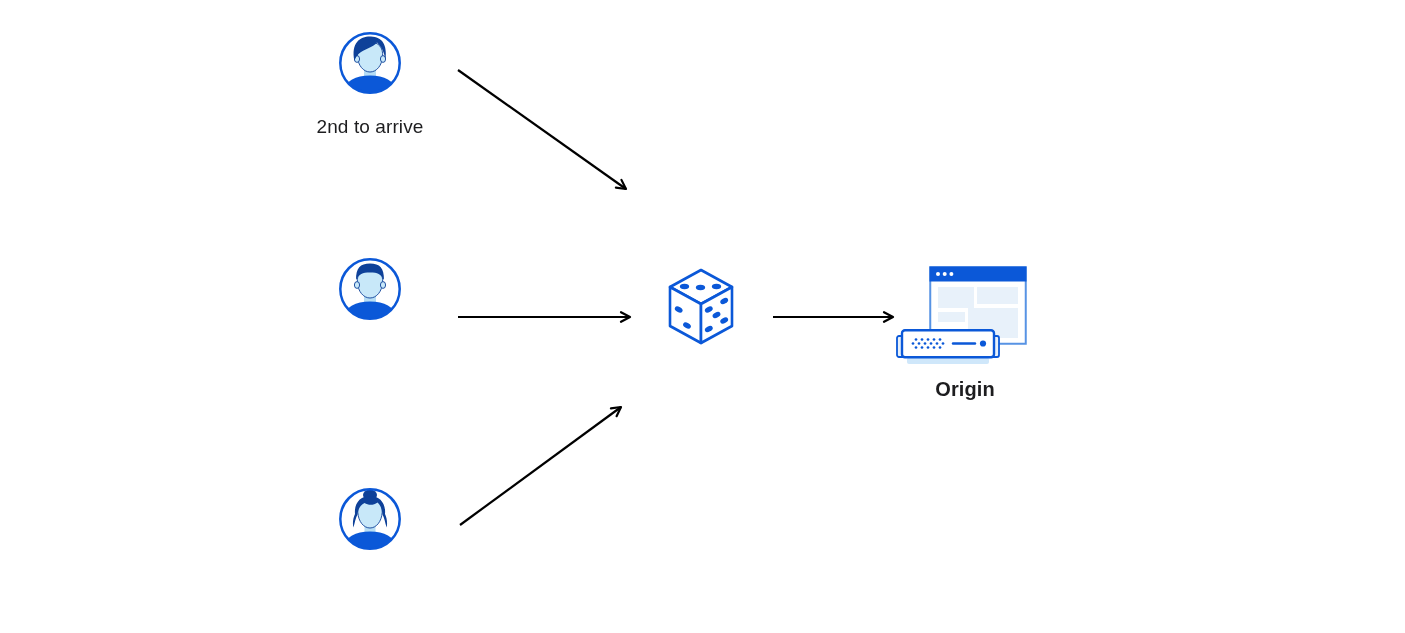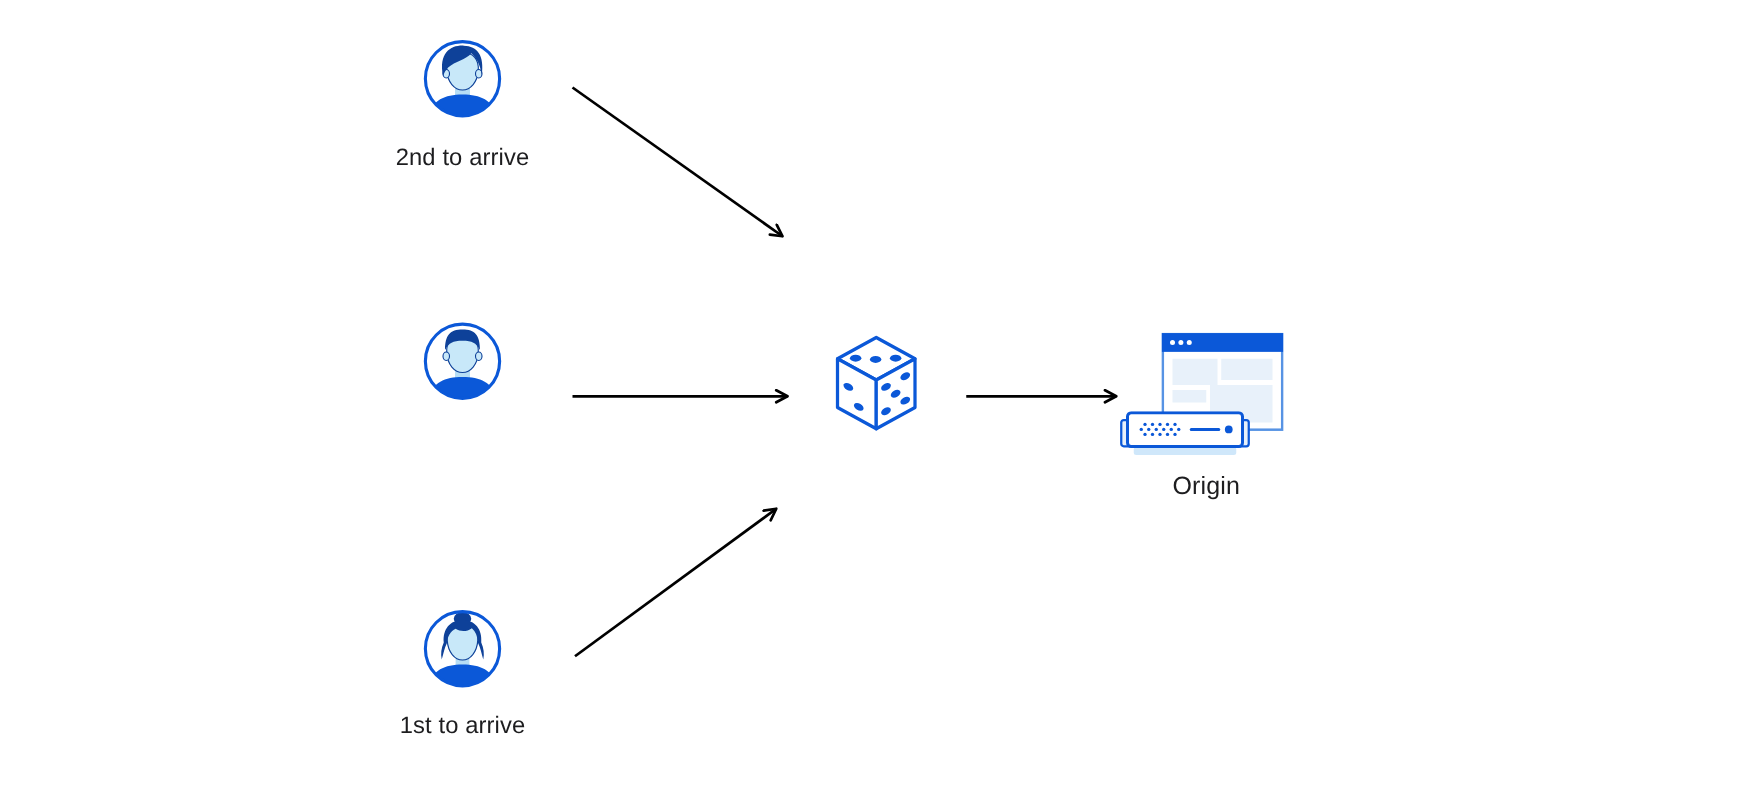--- a/index.html
+++ b/index.html
@@ -91,21 +91,20 @@
         <circle cx="33" cy="33" r="31" fill="#ffffff"></circle>
         <path d="M27.5,36 L27.5,48 L38.5,48 L38.5,36 Z" fill="#b6ddf5"></path>
         <path d="M5,67 C7,51 17,45.5 33,45.5 C49,45.5 59,51 61,67 Z" fill="#0b58d8"></path>
         <ellipse cx="33" cy="9" rx="7" ry="5.4" fill="#0e4199"></ellipse>
         <path d="M33,12.5 C41,12.5 45.8,18 45.2,26.5 C44.6,35.5 39.3,42 33,42 C26.7,42 21.4,35.5 20.8,26.5 C20.2,18 25,12.5 33,12.5 Z" fill="#c8e8f9" stroke="#0e4199" stroke-width="0.9"></path>
         <path d="M33,10 C23,10 17,17.5 18,28 C16,32.5 15.4,37 16.4,41.5 C18,36 18.6,32 20.5,28.5 C21,23 23.5,19 27.5,17 C31.5,19.5 36.5,19.5 40.5,16.5 C43.5,19 45,23 45.5,28.5 C47.4,32 48,36 49.6,41.5 C50.6,37 50,32.5 48,28 C49,17.5 43,10 33,10 Z" fill="#0e4199"></path>
       </g>
       <circle cx="33" cy="33" r="29.7" fill="none" stroke="#0b58d8" stroke-width="2.5"></circle>
     </svg>
   </div>
-  <div class="label" style="left:290px;top:569px;">1st to arrive</div>
 
   <svg class="abs" style="left:667px;top:267px;" width="68" height="80" viewBox="0 0 68 80">
     <g stroke="#0b58d8" stroke-width="2.6" stroke-linejoin="round" fill="#ffffff">
       <polygon points="34,3 65,20 34,37 3,20"></polygon>
       <polygon points="3,20 34,37 34,76 3,59"></polygon>
       <polygon points="65,20 34,37 34,76 65,59"></polygon>
     </g>
     <g fill="#0b58d8">
 
       <ellipse cx="17.5" cy="19.5" rx="4.6" ry="2.8"></ellipse>
@@ -157,15 +156,15 @@
       <circle cx="20" cy="18.5" r="1.35"></circle>
         <circle cx="26" cy="18.5" r="1.35"></circle>
         <circle cx="32" cy="18.5" r="1.35"></circle>
         <circle cx="38" cy="18.5" r="1.35"></circle>
         <circle cx="44" cy="18.5" r="1.35"></circle>
     </g>
     <line x1="57" y1="14.5" x2="79" y2="14.5" stroke="#0b58d8" stroke-width="2.4" stroke-linecap="round"></line>
     <circle cx="87" cy="14.5" r="3.1" fill="#0b58d8"></circle>
   </svg>
 
-  <div class="label" style="left:885px;top:377px;font-size:20px;">Origin</div>
+  <div class="label" style="left:885px;top:377px;font-size:20px;font-weight:bold;">Origin</div>
 
 </div>
 
 </body></html>

